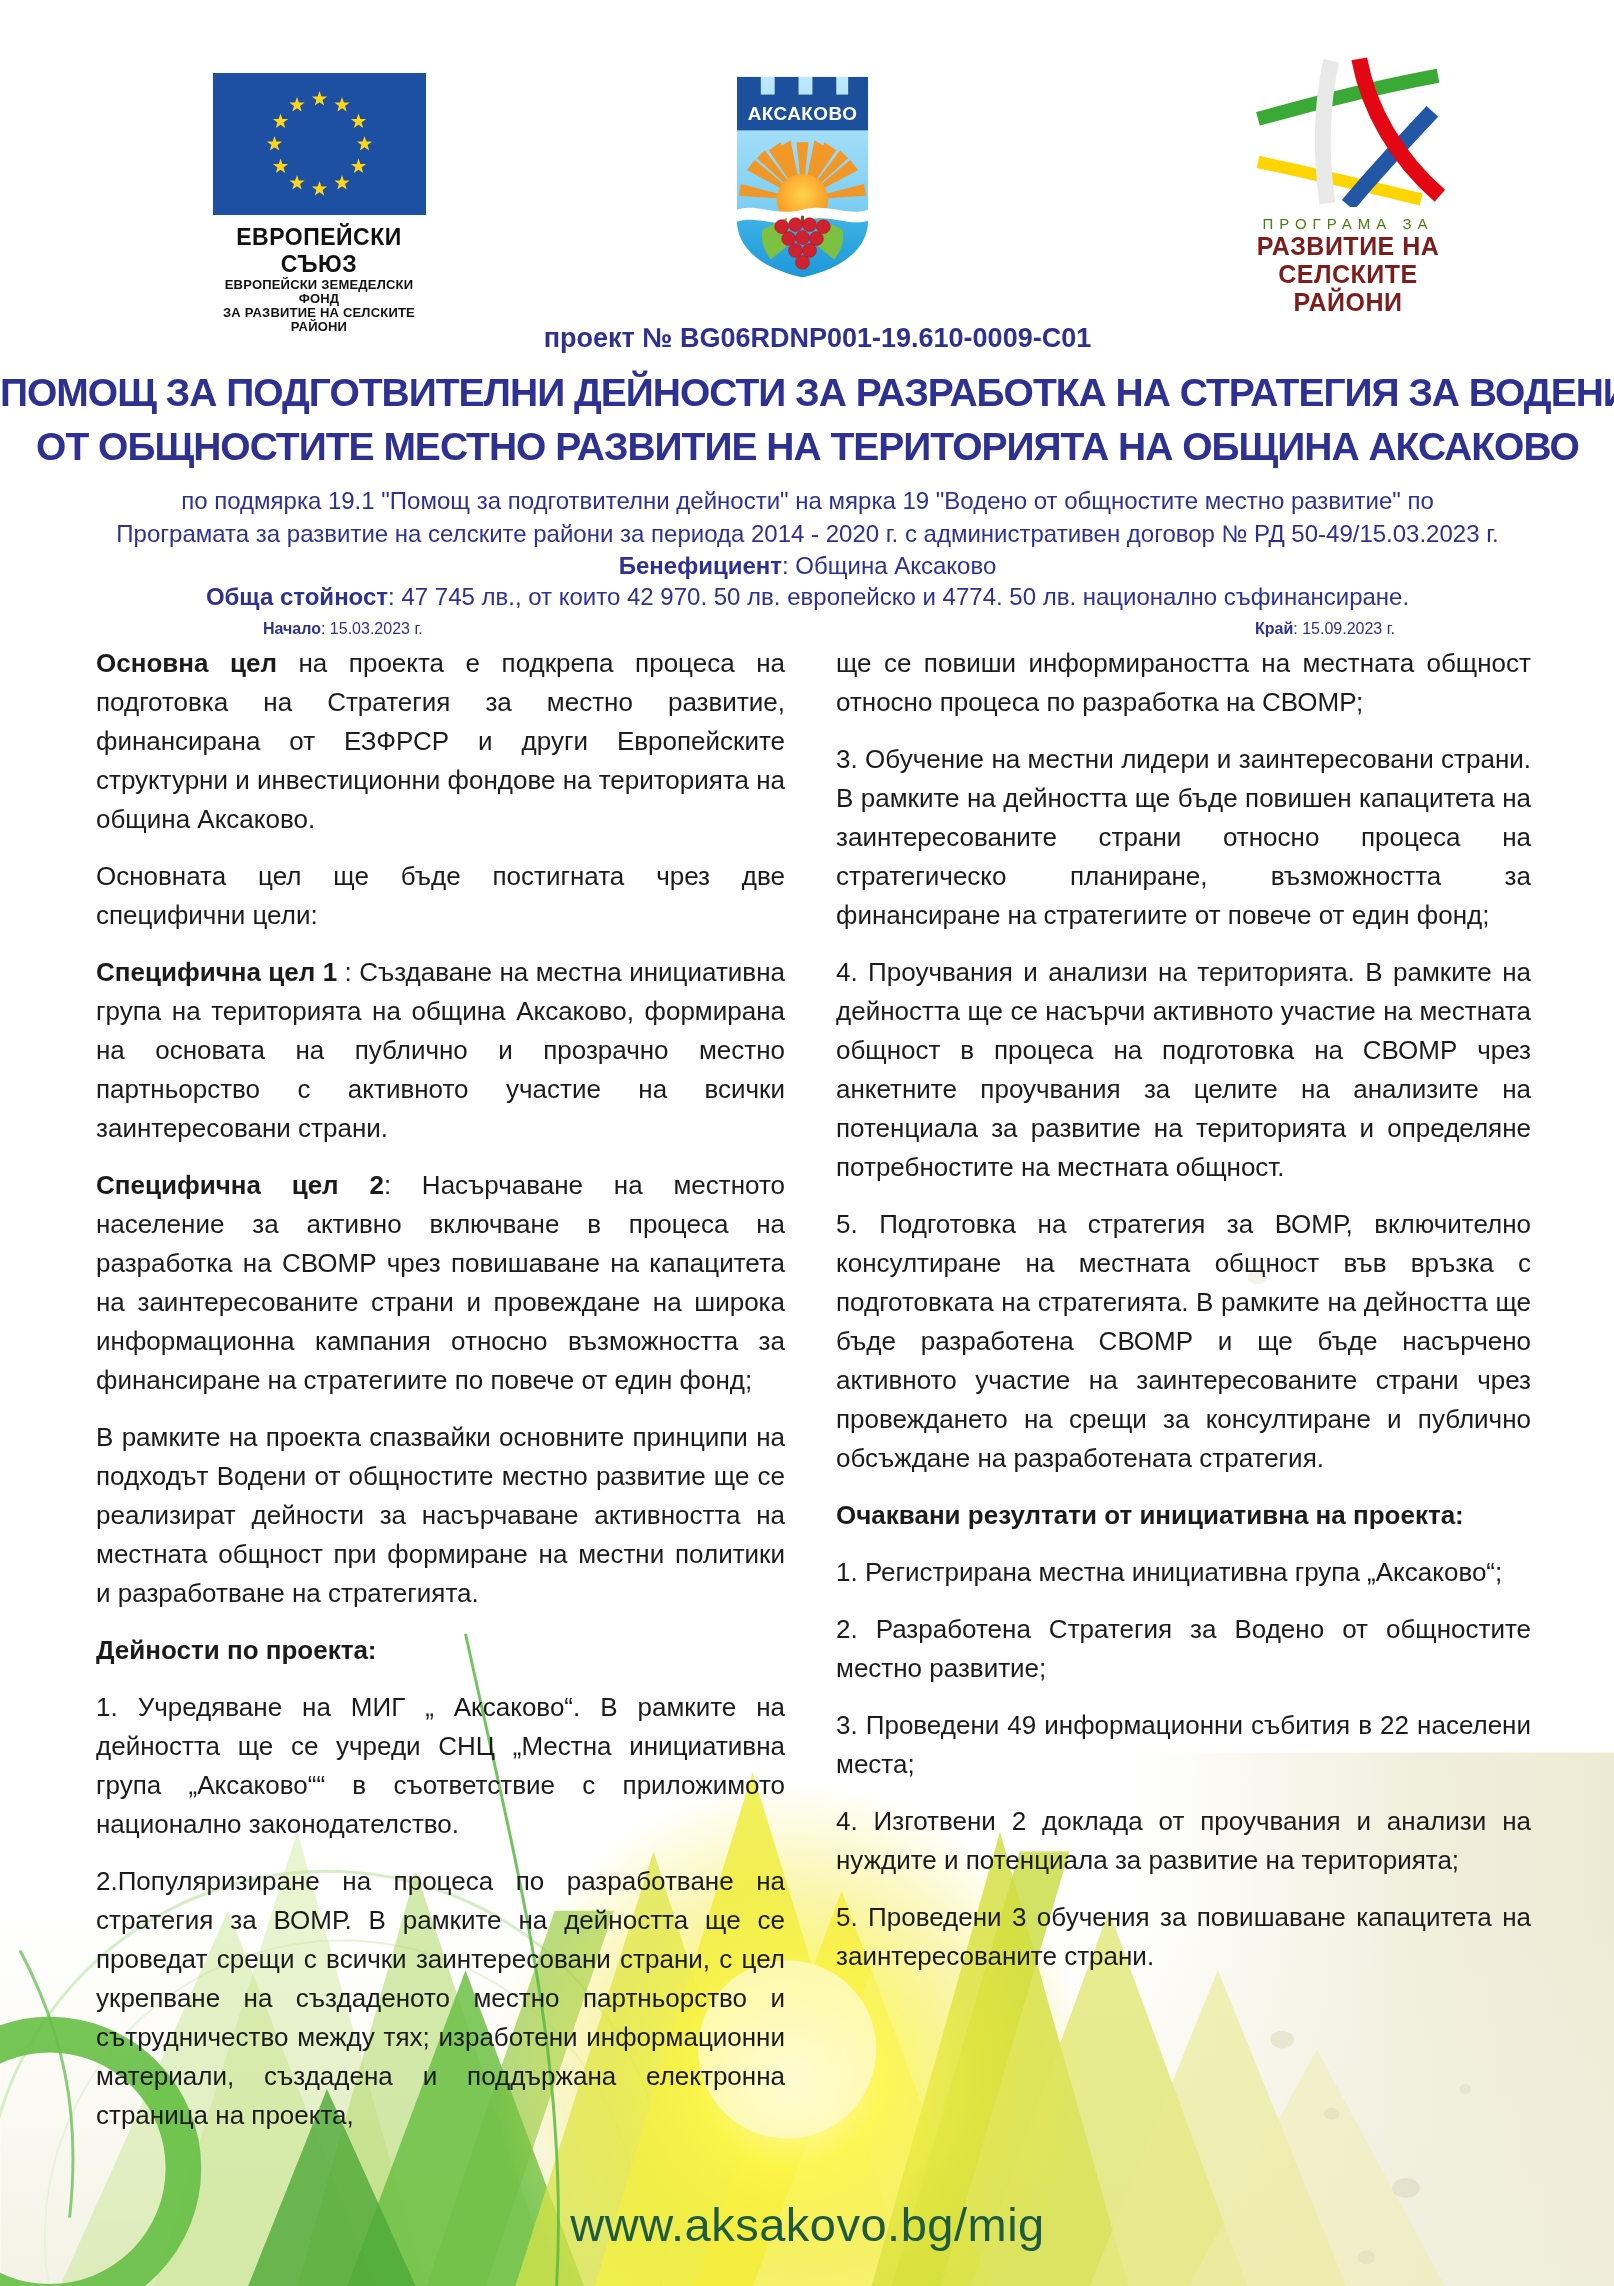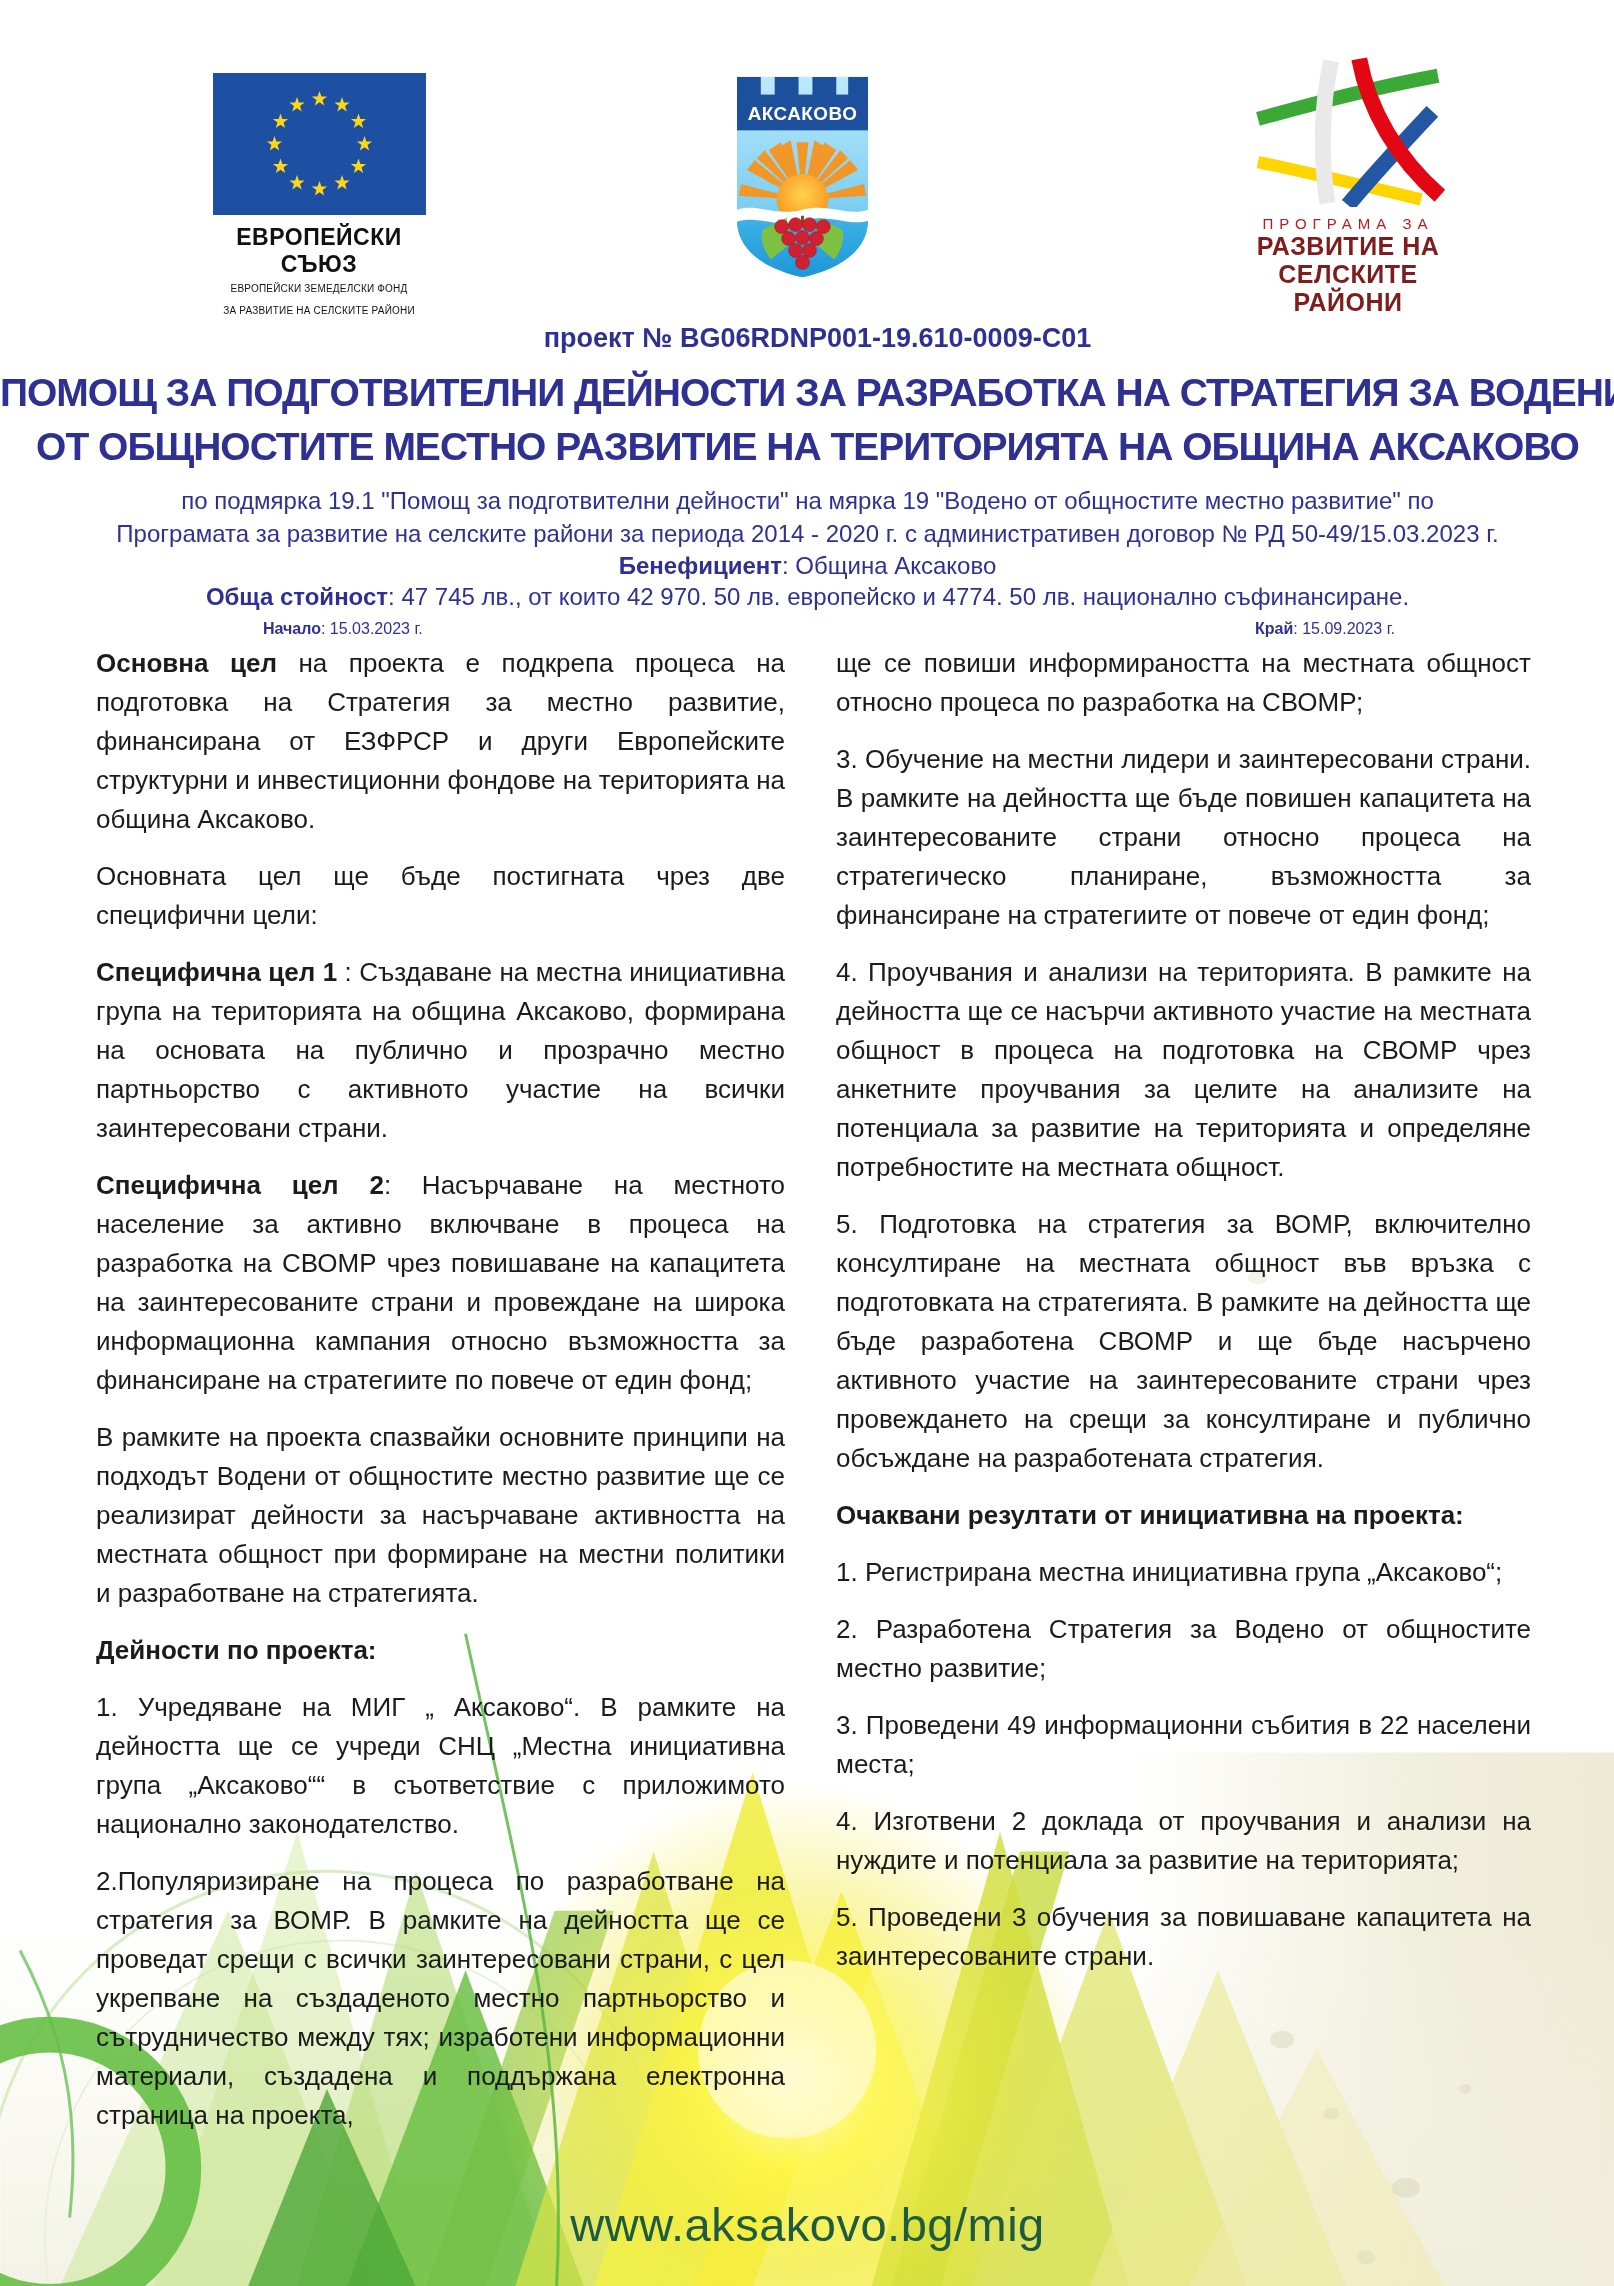--- a/index.html
+++ b/index.html
@@ -6,24 +6,24 @@
   .page{
     position:relative;width:1615px;height:2287px;margin:0 auto;
     background:#ffffff;overflow:hidden;
     font-family:"Liberation Sans","DejaVu Sans",sans-serif;
     color:#1b1b1b;
   }
   
   .eu-logo{position:absolute;left:211px;top:73px;width:216px;text-align:center;}
   .eu-logo .flag{display:block;margin:0 auto;}
   .eu-title{font-size:23px;font-weight:bold;color:#111;margin-top:9px;letter-spacing:0.5px;}
-  .eu-sub{font-size:10px;font-weight:normal;color:#111;line-height:22px;letter-spacing:0.2px;}
+  .eu-sub{font-size:13px;font-weight:bold;color:#111;line-height:14px;letter-spacing:0.2px;}
   .coat{position:absolute;left:733px;top:72px;width:139px;height:210px;}
   .rdp{position:absolute;left:1226px;top:57px;width:244px;text-align:center;}
-  .rdp-line1{font-size:15px;color:#b91c1c;letter-spacing:6px;margin-top:4px;}
+  .rdp-line1{font-size:15px;color:#4d7c0f;letter-spacing:6px;margin-top:4px;}
   .rdp-line2,.rdp-line3{font-size:25px;font-weight:bold;color:#7f1d1d;line-height:28px;letter-spacing:0.5px;}
   
   .head-text{position:absolute;top:323px;left:0;right:0;text-align:center;color:#2e3192;}
   .proj-no{font-size:27px;font-weight:bold;margin:0 0 12px;padding-left:20px;}
   .main-title{font-size:39px;font-weight:bold;line-height:54px;margin:0 0 10px;letter-spacing:-1px;white-space:nowrap;}
   .sub-line{font-size:24px;line-height:33px;margin:0;}
   .benef,.total{font-size:24px;line-height:31px;margin:0;}
   .dates{display:flex;justify-content:space-between;margin:1px 220px 0 263px;font-size:16px;line-height:31px;align-items:flex-end;}
   .head-text b{font-weight:bold;}
   

